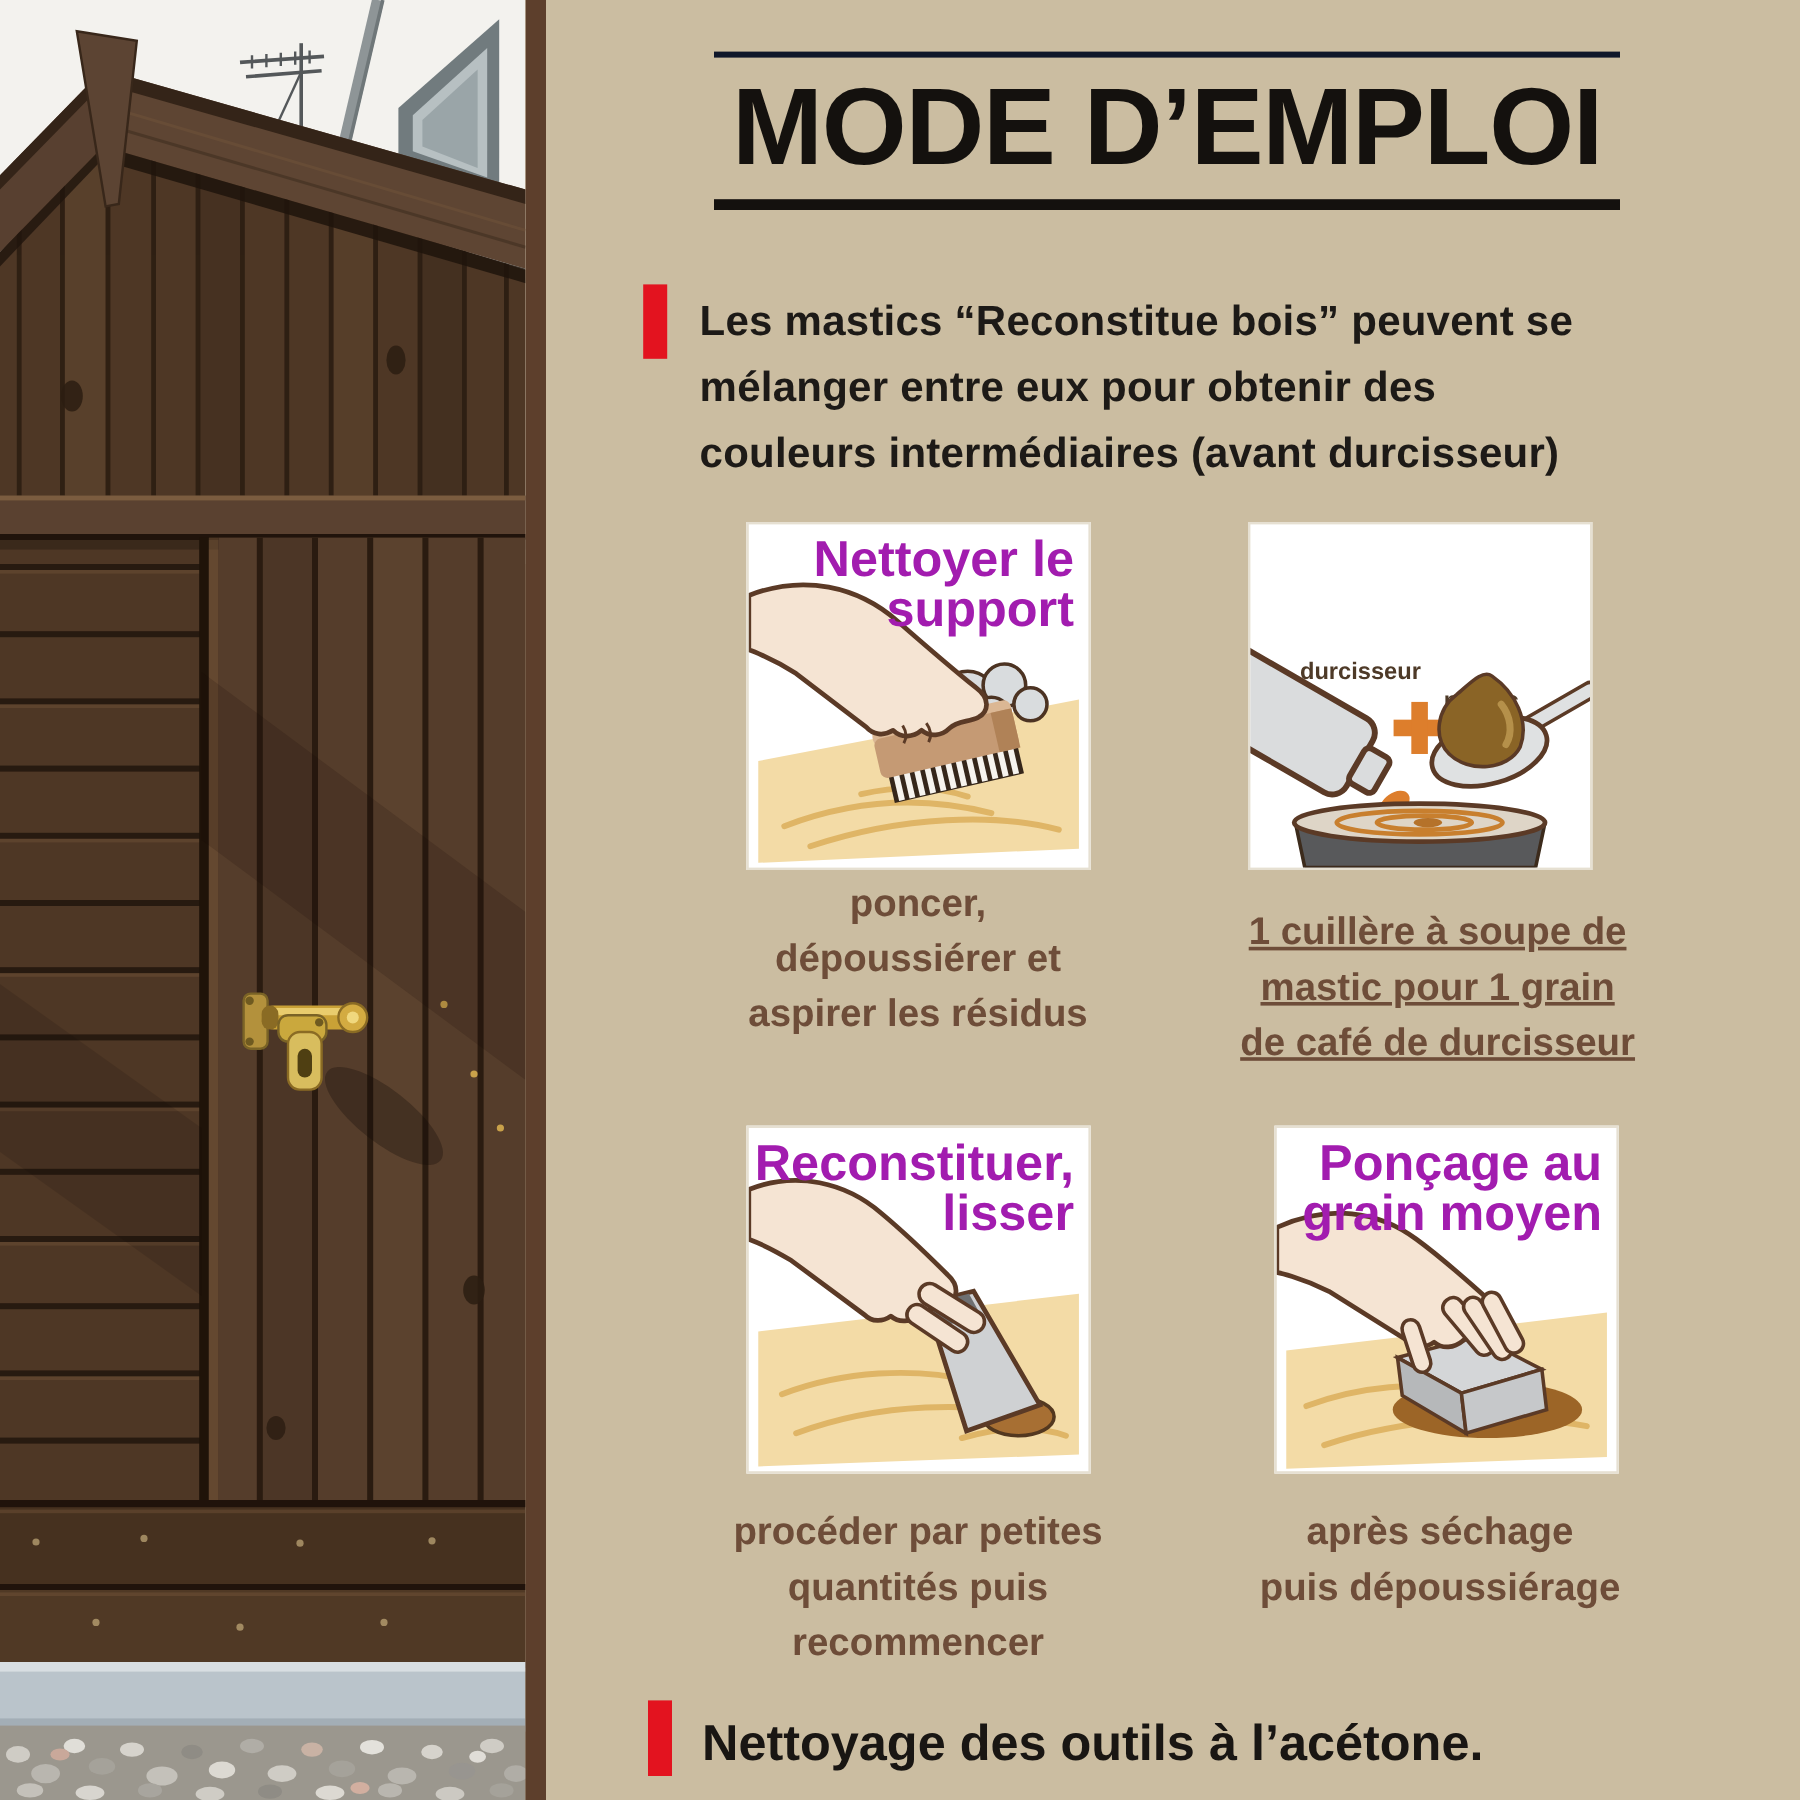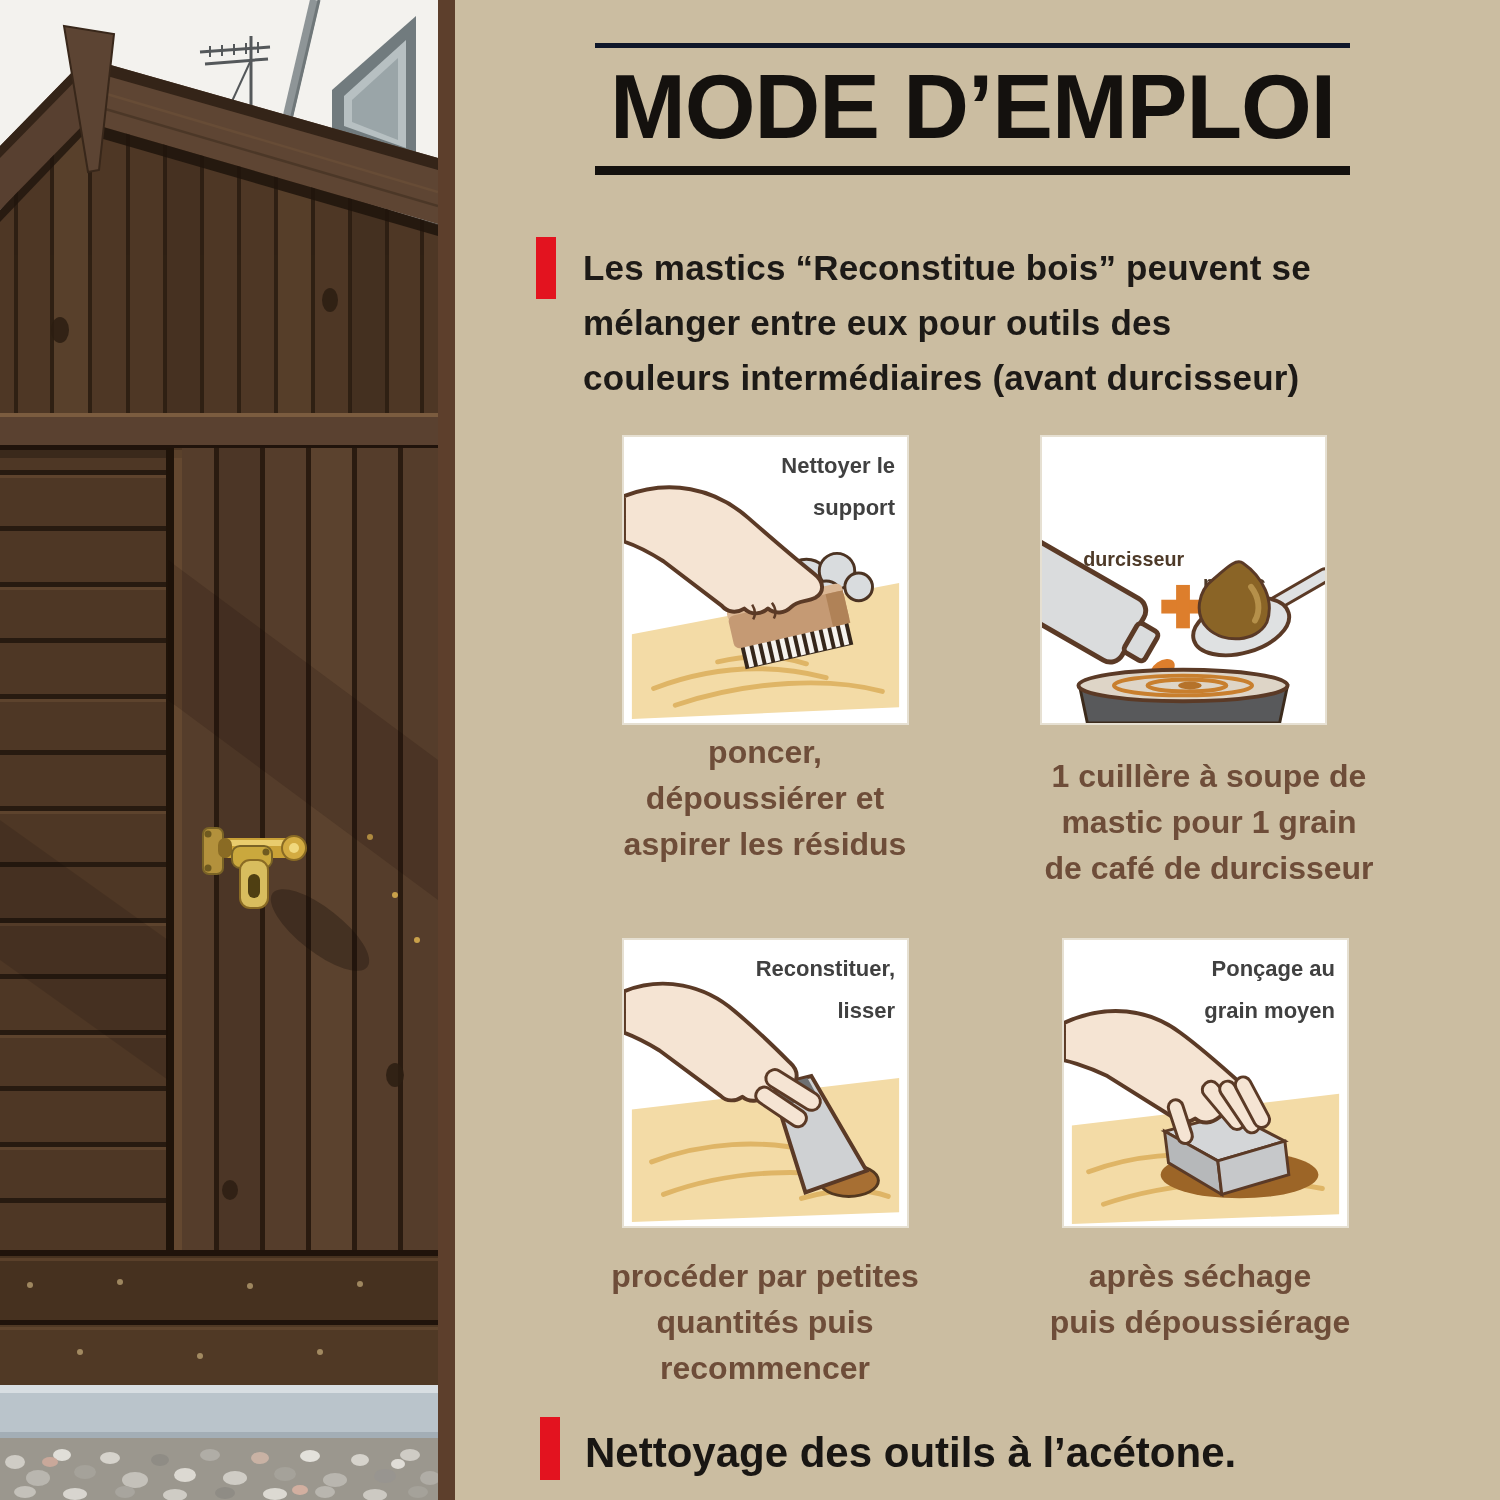--- a/index.html
+++ b/index.html
@@ -14,27 +14,27 @@
      text-align:center;color:#14110e;letter-spacing:-1px;white-space:nowrap;}
   .accent-bar{position:absolute;width:20px;background:#e3131f;}
   .bar-intro{left:81px;top:237px;height:62px;}
   .bar-footer{left:85px;top:1417px;height:63px;}
   .intro{position:absolute;left:128px;top:240px;width:890px;font-size:35px;line-height:55px;
      color:#1d1a17;font-weight:600;white-space:pre-line;letter-spacing:.2px;}
   .card{position:absolute;width:287px;height:290px;background:#ffffff;
      border:2px solid #e6e0d2;box-sizing:border-box;}
   .card svg{position:absolute;left:0;top:0;width:100%;height:100%;}
   .ctitle{position:absolute;top:8px;right:12px;text-align:right;font-weight:bold;
-     font-size:22px;line-height:42px;color:#404040;white-space:pre-line;z-index:2;}
+     font-size:42px;line-height:42px;color:#a21caf;white-space:pre-line;z-index:2;}
   #card1{left:167px;top:435px;} #card2{left:585px;top:435px;}
   #card3{left:167px;top:938px;padding-left:24px;} #card4{left:607px;top:938px;}
   .caption{position:absolute;text-align:center;font-weight:bold;font-size:32px;
      line-height:46px;color:#6e4d39;white-space:pre-line;}
   #cap1{left:100px;top:729px;width:420px;}
-  #cap2{left:539px;top:753px;width:430px;}
+  #cap2{left:528px;top:753px;width:430px;text-decoration:underline;}
   #cap3{left:100px;top:1253px;width:420px;}
   #cap4{left:530px;top:1253px;width:430px;}
   .footer-text{position:absolute;left:130px;top:1429px;font-size:42px;color:#191613;font-weight:600;}
   .footer-text .b{font-weight:bold;margin-top:48px;}
   .svglabel{font-weight:bold;font-size:20px;fill:#4e3a28;font-family:"Liberation Sans",sans-serif;}
 </style>
 </head>
 <body>
 
 <div id="stage">
@@ -245,21 +245,21 @@
   <div class="divider"></div>
 
   <div class="panel">
 
     <div class="title-banner">
       <h1>MODE D’EMPLOI</h1>
     </div>
 
     <div class="accent-bar bar-intro"></div>
     <div class="intro">Les mastics “Reconstitue bois” peuvent se
-mélanger entre eux pour outils des
+mélanger entre eux pour obtenir des
 couleurs intermédiaires (avant durcisseur)</div>
 
     <div class="card" id="card1">
       <svg viewBox="0 0 287 290">
         <polygon points="8,200 279,148 279,274 8,286" fill="#f3dba6"></polygon>
         <g stroke="#dfb566" stroke-width="5" fill="none" stroke-linecap="round">
           <path d="M30,255 C90,232 150,230 205,244"></path>
           <path d="M52,272 C130,246 210,244 262,258"></path>
           <path d="M95,228 C130,220 160,222 185,230"></path>
         </g>

